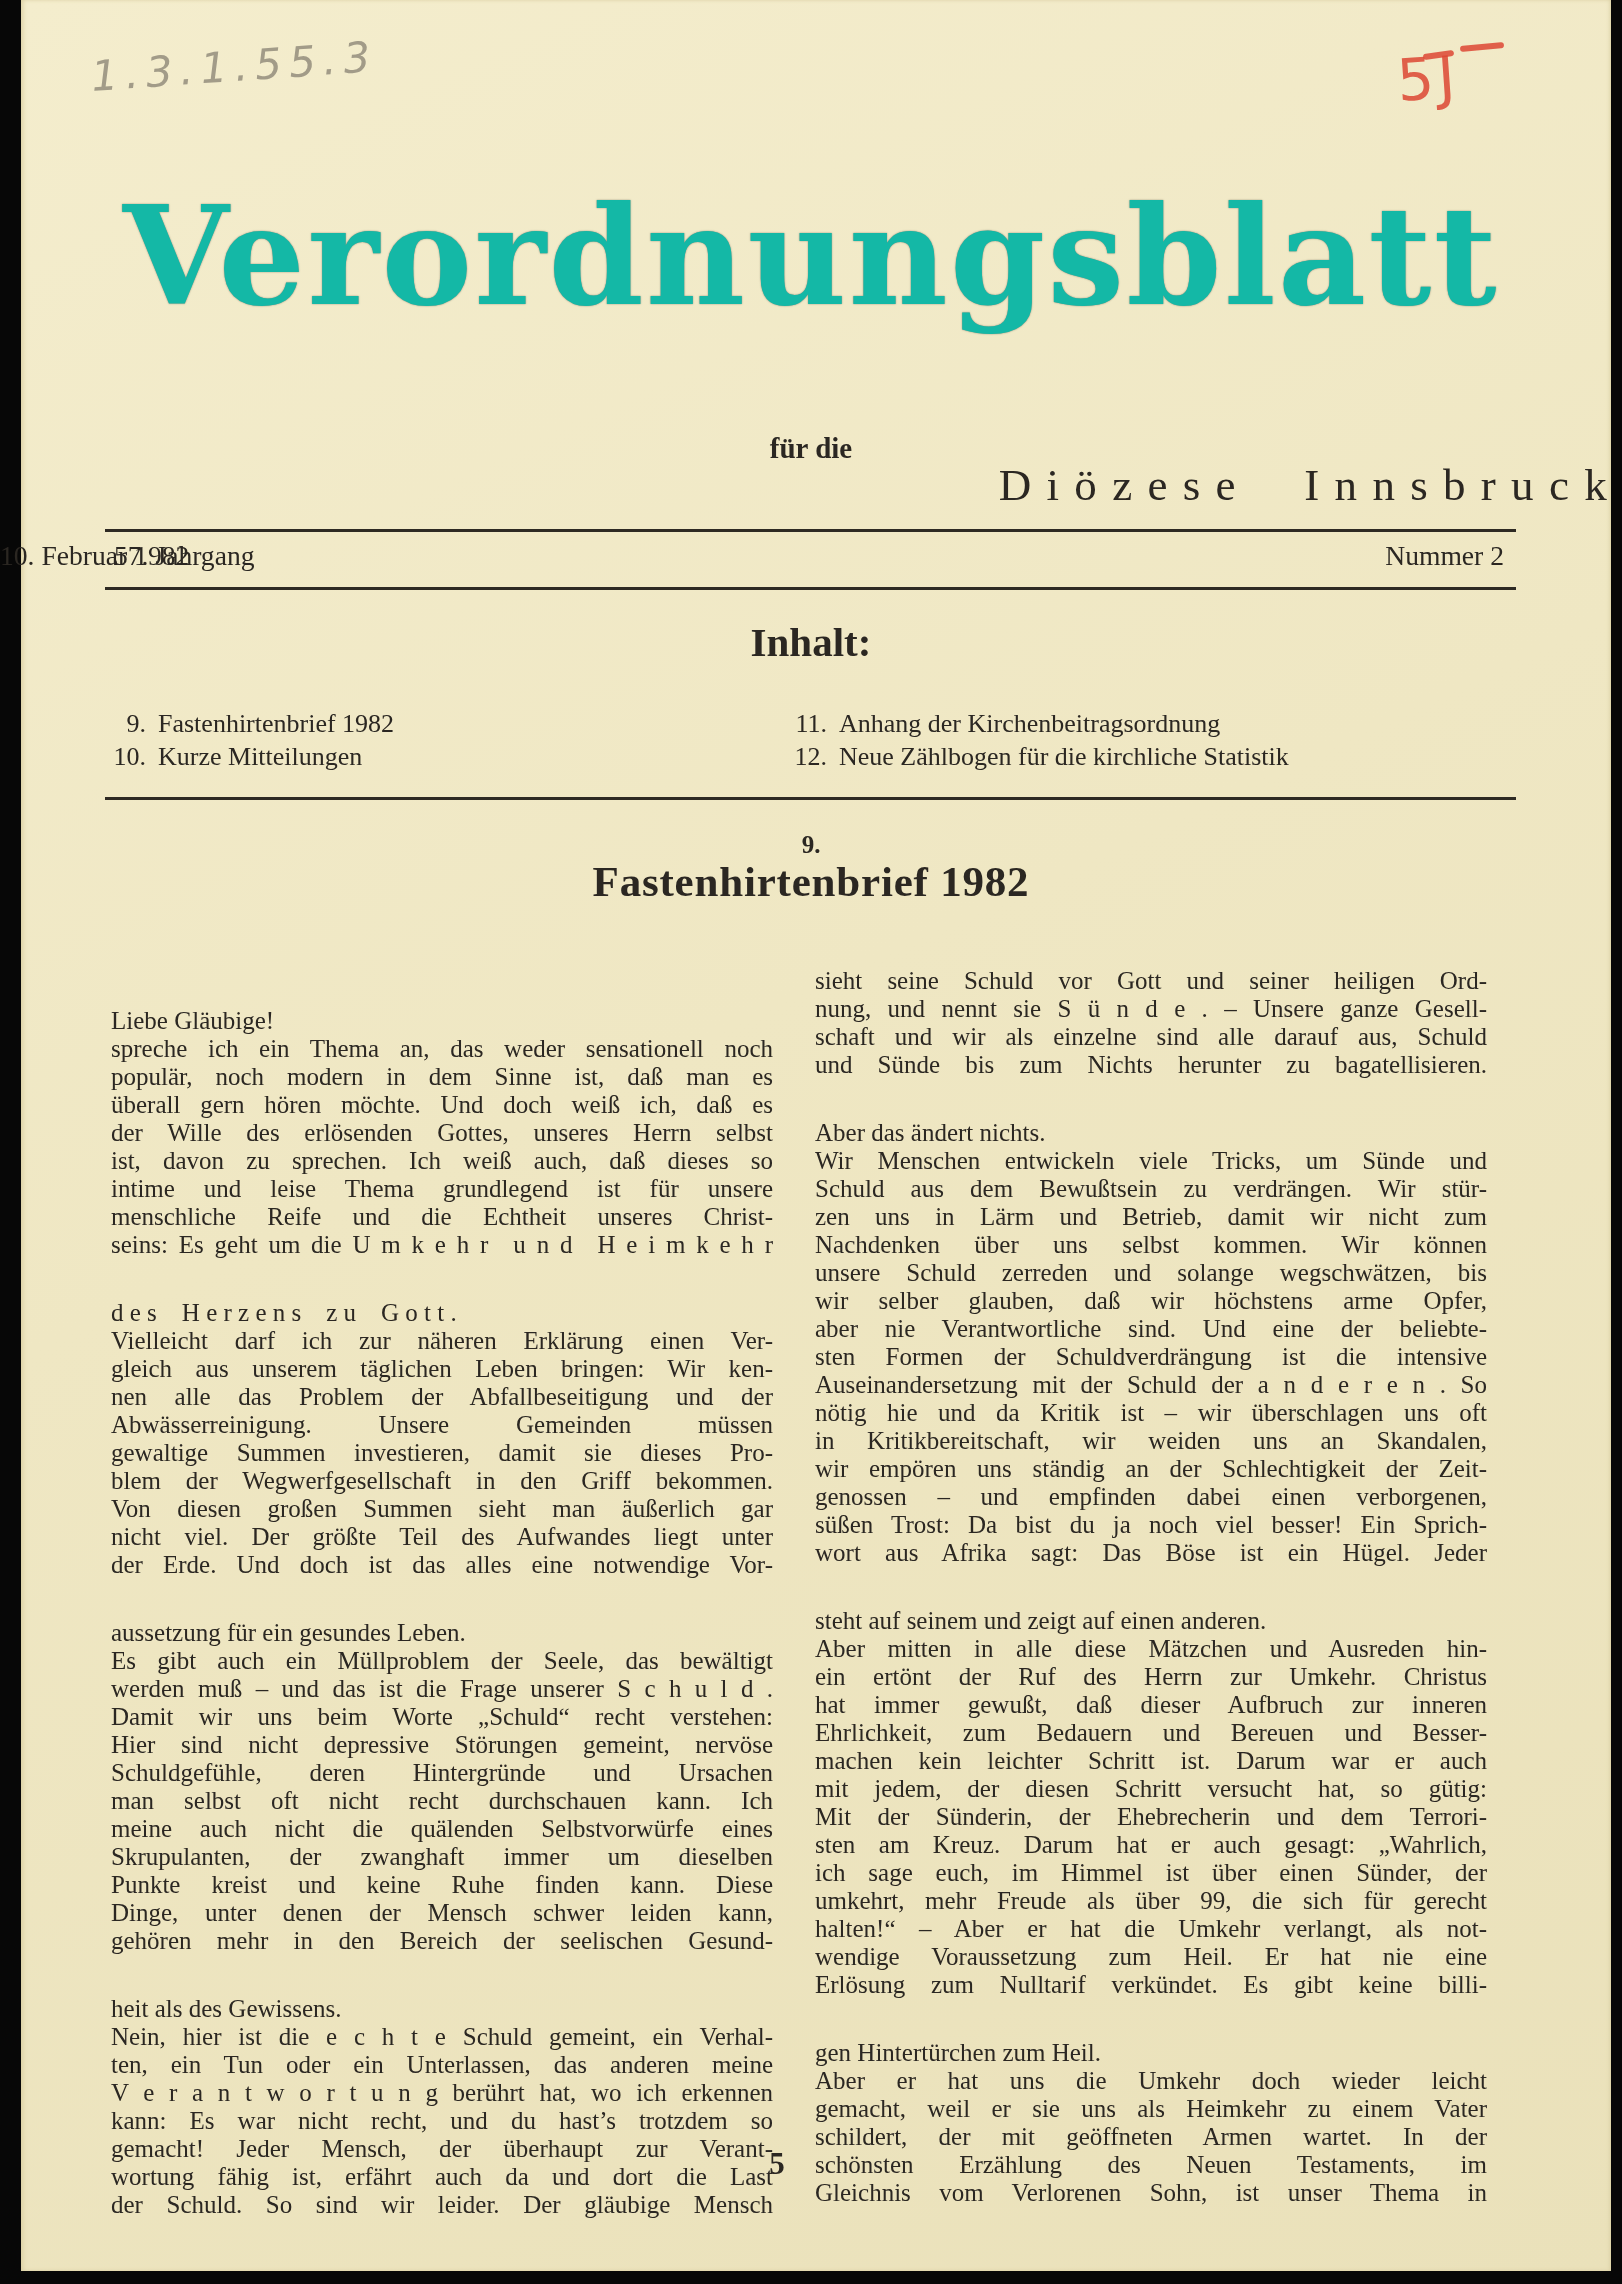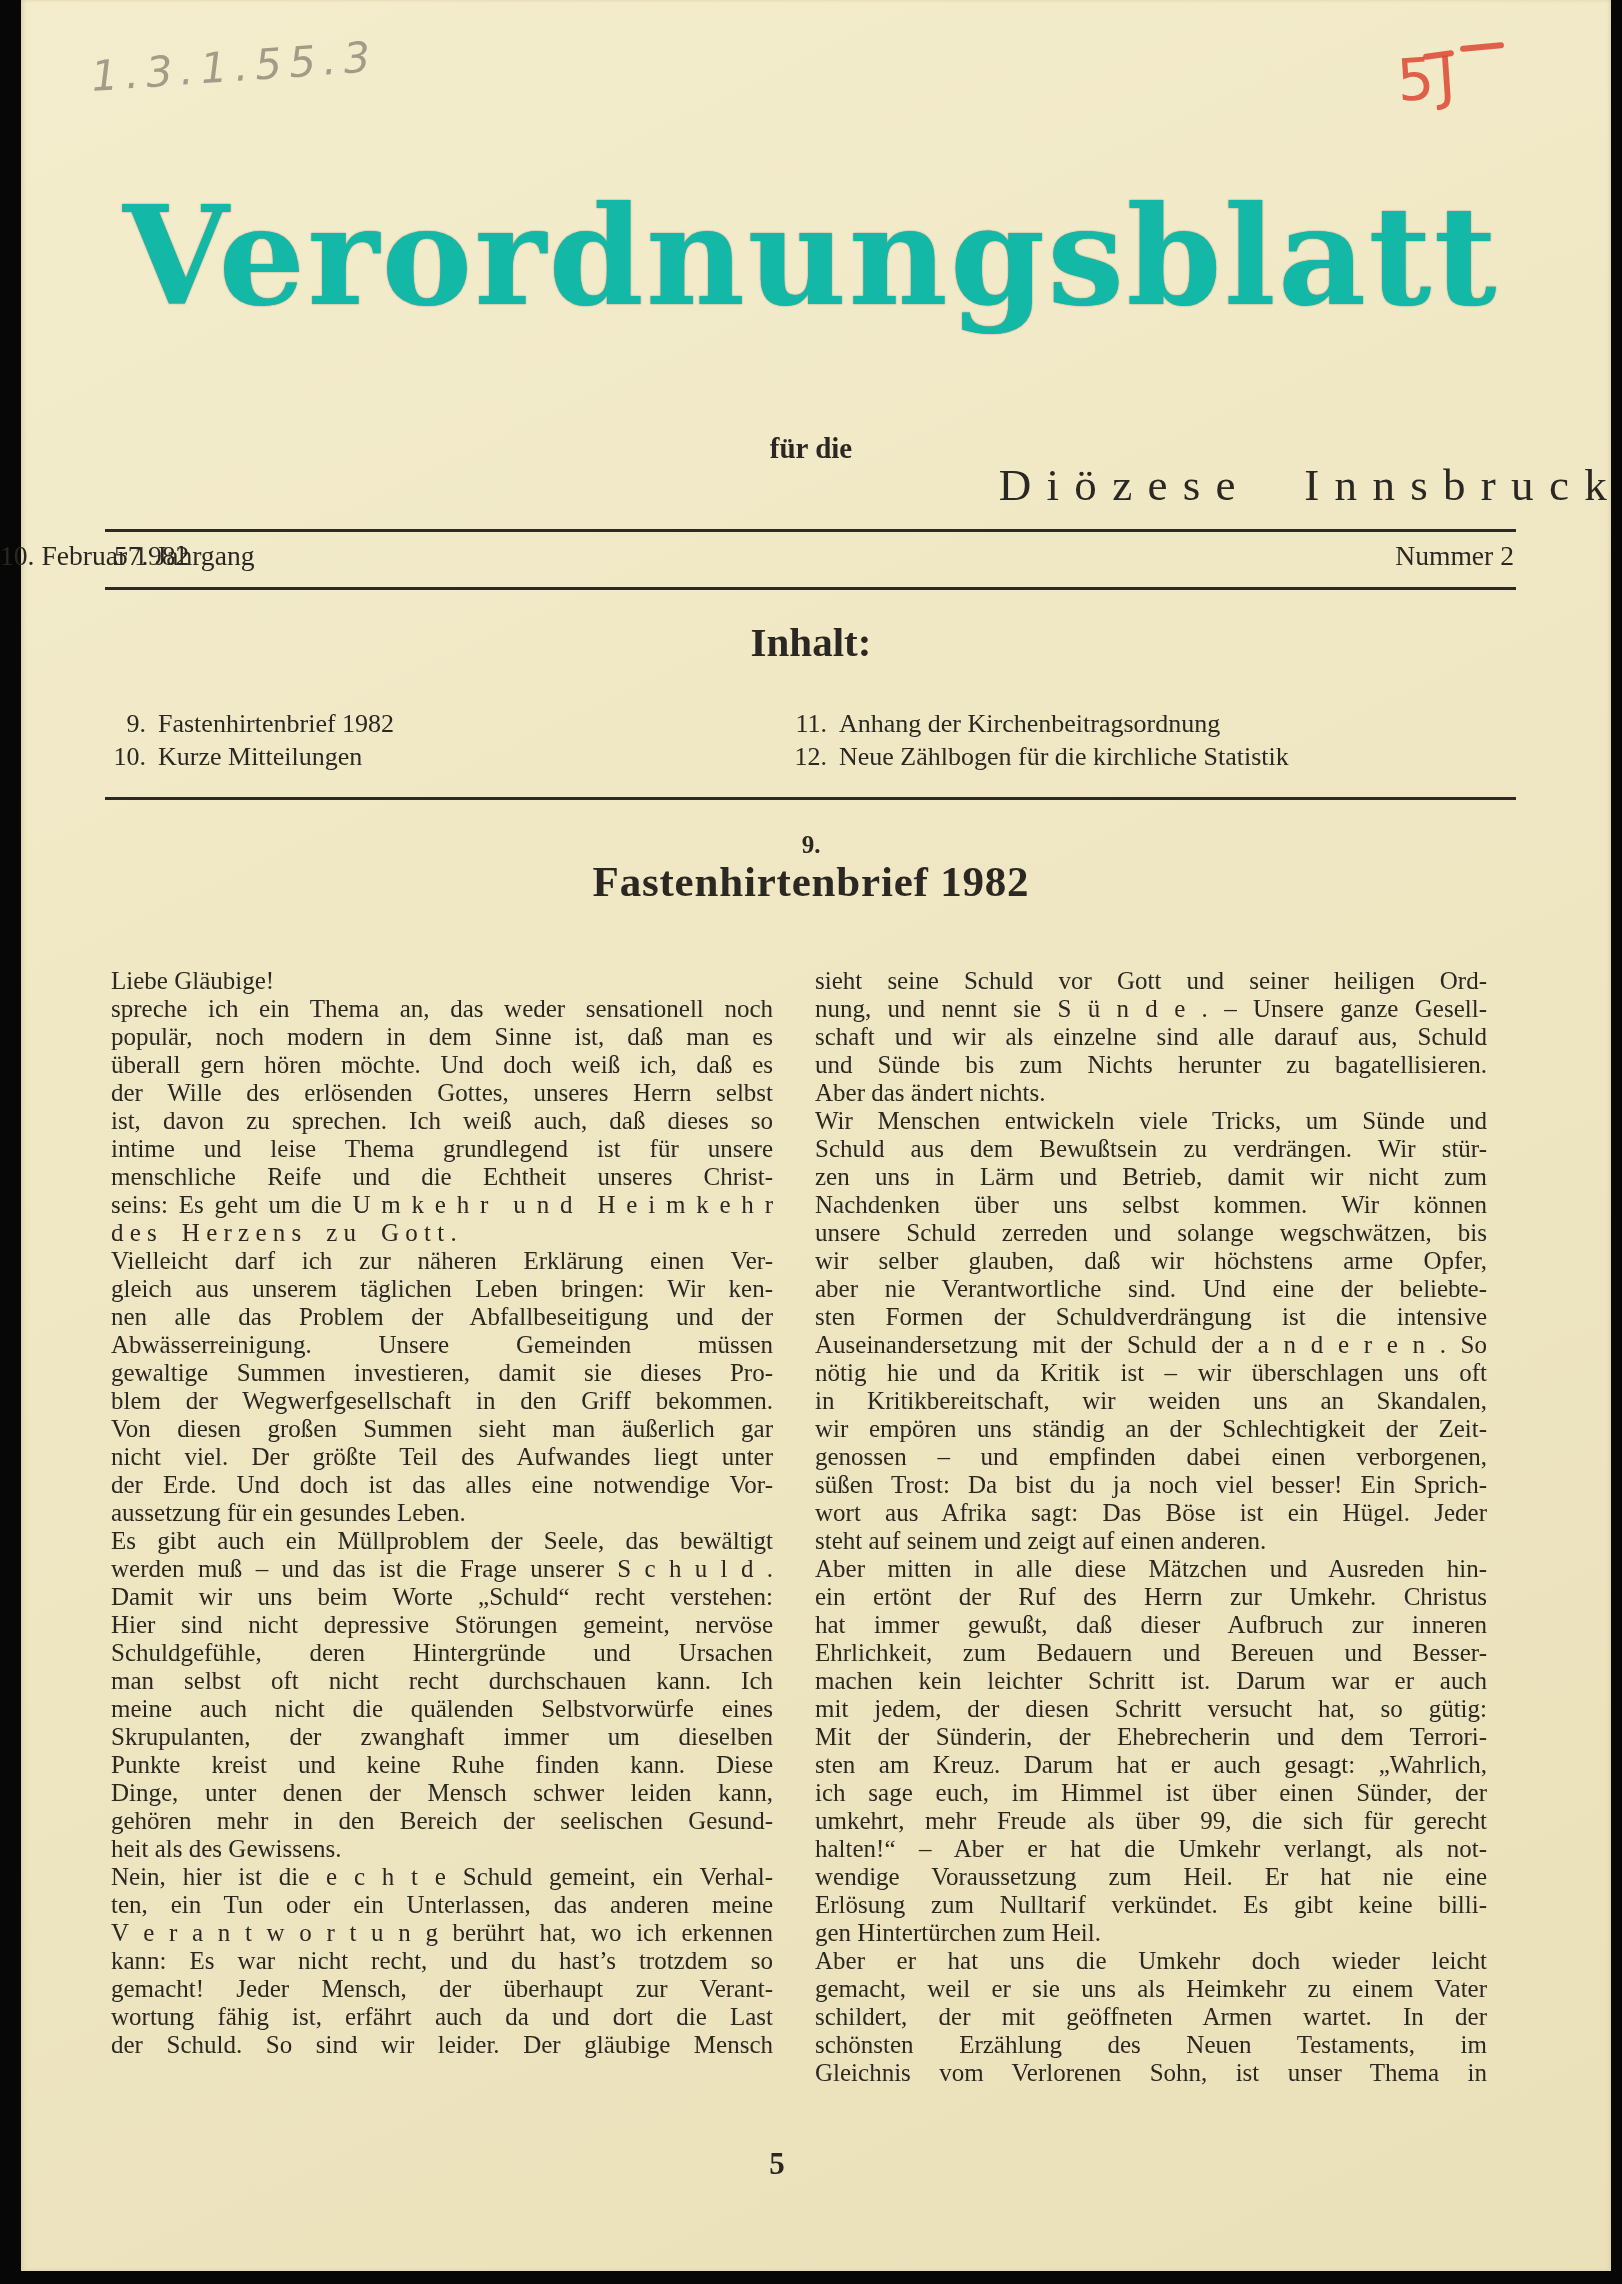--- a/index.html
+++ b/index.html
@@ -37,37 +37,37 @@
   .for-the{position:absolute;top:432px;left:0;width:1622px;text-align:center;font-size:29px;font-weight:700;}
   .diocese{
     position:absolute;top:459px;left:0;width:1622px;text-align:right;
     font-size:45px;letter-spacing:.34em;word-spacing:.6em;text-indent:.34em;font-weight:400;
   }
   .rule{position:absolute;left:105px;width:1411px;height:3.2px;background:#2e2a23;}
   #rule1{top:529px;} #rule2{top:587px;} #rule3{top:797px;}
   .issue{font-size:27.6px;top:540px;position:absolute;}
   #issue-volume{left:114px;}
   #issue-date{left:0;width:1622px;text-align:left;}
-  #issue-number{right:108px;}
+  #issue-number{right:118px;}
   .inhalt{position:absolute;top:618px;left:0;width:1622px;text-align:center;font-size:41px;font-weight:700;}
   .toc{position:absolute;top:707px;font-size:26px;line-height:33px;}
   #toc-left{left:104px;}
   #toc-right{left:785px;}
   .toc-row{display:flex;}
   .toc-num{width:42px;text-align:right;margin-right:12px;flex:none;}
   .section-num{position:absolute;top:831px;left:0;width:1622px;text-align:center;font-size:25px;font-weight:700;}
   .article-title{
     position:absolute;top:857px;left:0;width:1622px;text-align:center;
     font-size:43px;font-weight:700;letter-spacing:0.8px;
   }
   .col{position:absolute;top:967px;font-size:25px;line-height:28px;}
   #col-left{left:111px;width:662px;}
   #col-right{left:815px;width:672px;}
   .line{text-align:justify;text-align-last:justify;-moz-text-align-last:justify;white-space:normal;}
-  .line.end{text-align-last:left;-moz-text-align-last:left;}
+  .line.end{text-align-last:left;margin-top:40px;-moz-text-align-last:left;}
   .page-num{position:absolute;top:2146px;left:0;width:1554px;text-align:center;font-size:31px;font-weight:700;}
 </style>
 </head>
 <body>
 
 <div class="paper"></div>
 
 <div class="pencil">1.3.1.55.3</div>
 <div class="red-mark">5J</div>
 <div class="red-bar" id="red-bar-a"></div>

